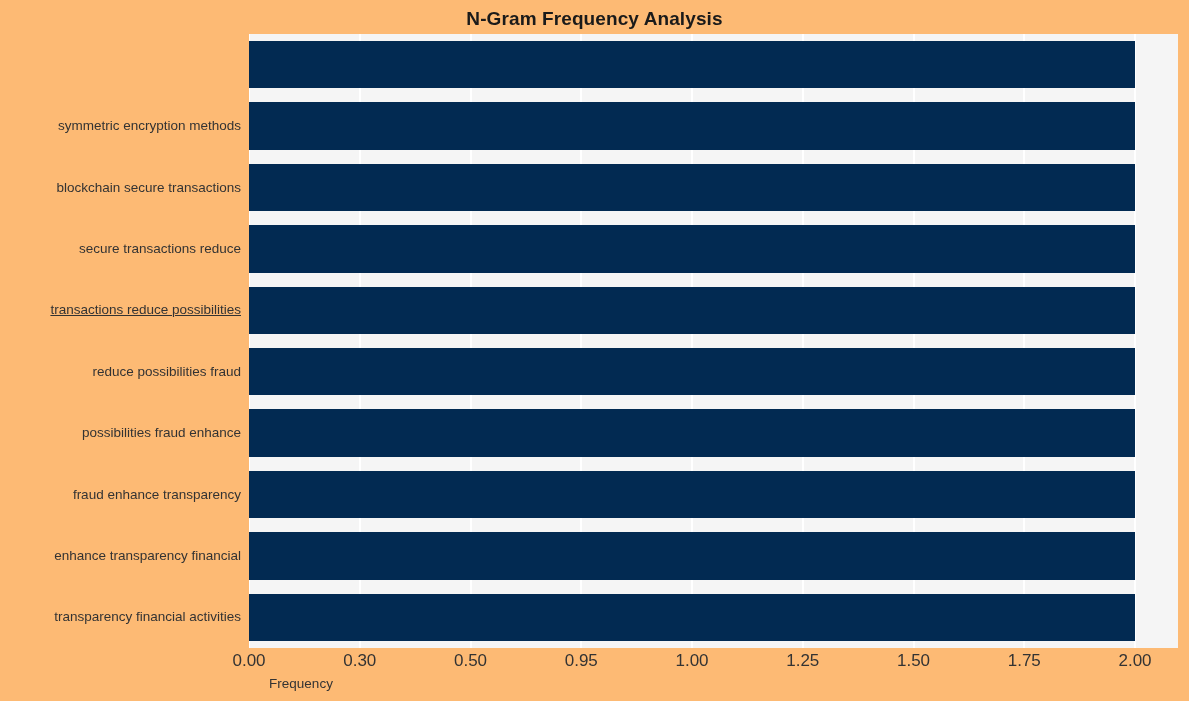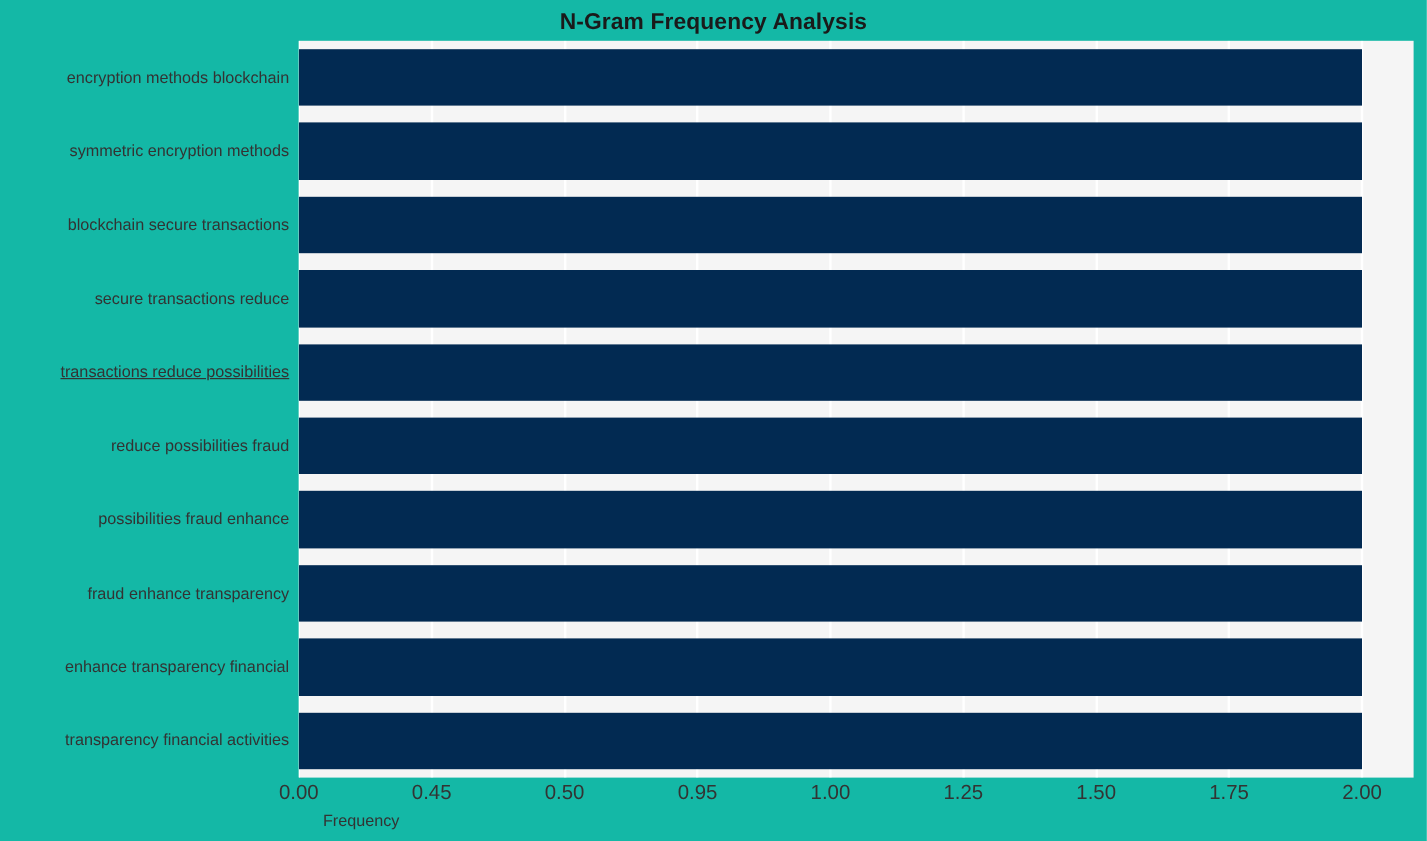--- a/index.html
+++ b/index.html
@@ -118,21 +118,21 @@
   }
   #x-axis-label-inner {
     display: inline-block;
     position: relative;
     left: -180px;
   }
 </style>
 </head>
 <body>
 
-<div id="figure" style="background: #14b8a6;">
+<div id="figure" style="background: #fdba74;">
 
   <div id="chart-title" style="color: rgb(26, 26, 26);">N-Gram Frequency Analysis</div>
 
   <div id="plot-area" style="background: rgb(245, 245, 245);">
     <div id="grid-layer">
         <div class="gridline" style="left: -1px;"></div>
         <div class="gridline" style="left: 109.75px;"></div>
         <div class="gridline" style="left: 220.5px;"></div>
         <div class="gridline" style="left: 331.25px;"></div>
         <div class="gridline" style="left: 442px;"></div>
@@ -149,35 +149,34 @@
         <div class="bar" title="transactions reduce possibilities: 2" style="top: 252.661px; height: 47.278px; width: 886px; background: rgb(2, 42, 82);"></div>
         <div class="bar" title="reduce possibilities fraud: 2" style="top: 314.061px; height: 47.278px; width: 886px; background: rgb(2, 42, 82);"></div>
         <div class="bar" title="possibilities fraud enhance: 2" style="top: 375.461px; height: 47.278px; width: 886px; background: rgb(2, 42, 82);"></div>
         <div class="bar" title="fraud enhance transparency: 2" style="top: 436.861px; height: 47.278px; width: 886px; background: rgb(2, 42, 82);"></div>
         <div class="bar" title="enhance transparency financial: 2" style="top: 498.261px; height: 47.278px; width: 886px; background: rgb(2, 42, 82);"></div>
         <div class="bar" title="transparency financial activities: 2" style="top: 559.661px; height: 47.278px; width: 886px; background: rgb(2, 42, 82);"></div>
       </div>
   </div>
 
   <div id="y-tick-layer">
-      <div class="y-tick-label" style="top: 22.7px; color: rgb(51, 51, 51);">encryption methods blockchain</div>
       <div class="y-tick-label" style="top: 145.5px; color: rgb(51, 51, 51);">blockchain secure transactions</div>
       <div class="y-tick-label" style="top: 84.1px; color: rgb(51, 51, 51);">symmetric encryption methods</div>
       <div class="y-tick-label" style="top: 206.9px; color: rgb(51, 51, 51); margin-left: 20px;">secure transactions reduce</div>
       <div class="y-tick-label" style="top: 268.3px; color: rgb(51, 51, 51); text-decoration: underline;">transactions reduce possibilities</div>
       <div class="y-tick-label" style="top: 329.7px; color: rgb(51, 51, 51);">reduce possibilities fraud</div>
       <div class="y-tick-label" style="top: 391.1px; color: rgb(51, 51, 51);">possibilities fraud enhance</div>
       <div class="y-tick-label" style="top: 452.5px; color: rgb(51, 51, 51);">fraud enhance transparency</div>
       <div class="y-tick-label" style="top: 513.9px; color: rgb(51, 51, 51);">enhance transparency financial</div>
       <div class="y-tick-label" style="top: 575.3px; color: rgb(51, 51, 51);">transparency financial activities</div>
     </div>
 
   <div id="x-tick-layer">
       <div class="x-tick-label" style="left: 249px; color: rgb(51, 51, 51);">0.00</div>
-      <div class="x-tick-label" style="left: 359.75px; color: rgb(51, 51, 51);">0.45</div>
+      <div class="x-tick-label" style="left: 359.75px; color: rgb(51, 51, 51);">0.30</div>
       <div class="x-tick-label" style="left: 470.5px; color: rgb(51, 51, 51);">0.50</div>
       <div class="x-tick-label" style="left: 581.25px; color: rgb(51, 51, 51);">0.95</div>
       <div class="x-tick-label" style="left: 692px; color: rgb(51, 51, 51);">1.00</div>
       <div class="x-tick-label" style="left: 802.75px; color: rgb(51, 51, 51);">1.25</div>
       <div class="x-tick-label" style="left: 913.5px; color: rgb(51, 51, 51);">1.50</div>
       <div class="x-tick-label" style="left: 1024.25px; color: rgb(51, 51, 51);">1.75</div>
       <div class="x-tick-label" style="left: 1135px; color: rgb(51, 51, 51);">2.00</div>
     </div>
 
   <div id="x-axis-label" style="color: rgb(51, 51, 51);">

